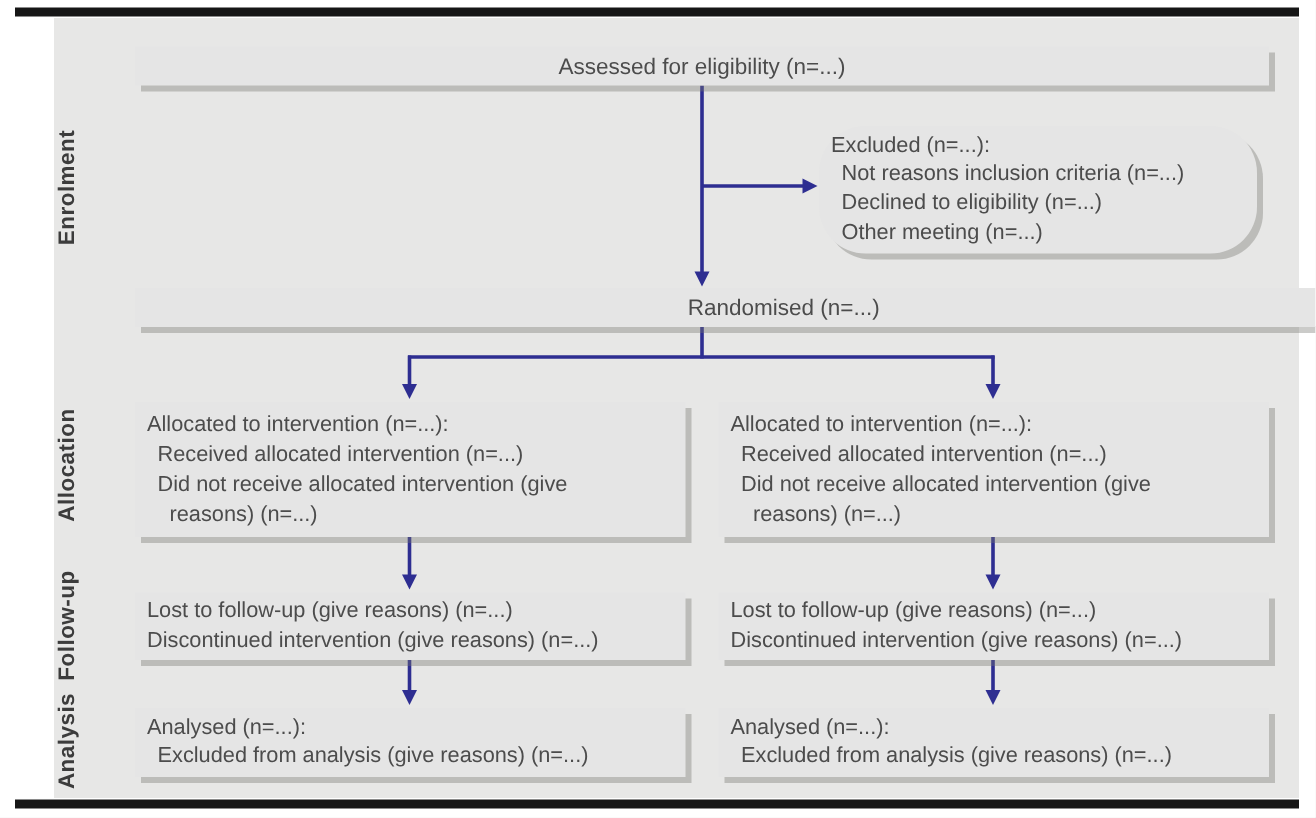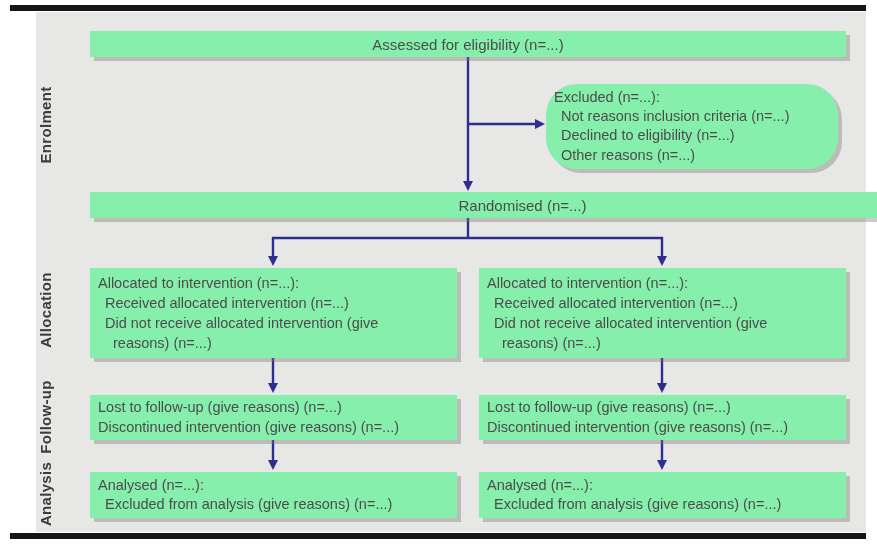--- a/index.html
+++ b/index.html
@@ -13,21 +13,21 @@
   .rule.bottom { top:533px; }
   .panel { position:absolute; left:36px; top:12px; width:830px; height:520px; background:#e7e7e6; }
 
   .vlabel {
     position:absolute; transform:translate(-50%,-50%) rotate(-90deg);
     font-weight:bold; font-size:15px; color:#3c3c3c; letter-spacing:0.3px;
     white-space:nowrap;
   }
 
   .box {
-    position:absolute; background:#86efac; color:#4c4c4c;
+    position:absolute; background:#e5e5e5; color:#4c4c4c;
     box-shadow:4px 4px 0 rgba(118,117,112,0.38);
     font-size:14.5px;
   }
   .box.center { display:flex; align-items:center; justify-content:center; font-size:15px; }
   .box .line { white-space:nowrap; }
   .ind1 { padding-left:7px; }
   .ind2 { padding-left:15px; }
 
   .b-assessed   { left:90px;  top:31px;  width:756px; height:26px; }
   .b-excluded   { left:546px; top:84px;  width:292px; height:85px; padding:4px 8px; line-height:19.2px; box-sizing:border-box;border-radius:31px; }
@@ -83,21 +83,21 @@
   </svg>
 
   <div class="box center b-assessed">
     <span>Assessed for eligibility (n=...)</span>
   </div>
 
   <div class="box b-excluded">
     <div class="line">Excluded (n=...):</div>
     <div class="line ind1">Not reasons inclusion criteria (n=...)</div>
     <div class="line ind1">Declined to eligibility (n=...)</div>
-    <div class="line ind1">Other reasons (n=...)</div>
+    <div class="line ind1">Other meeting (n=...)</div>
   </div>
 
   <div class="box center b-randomised">
     <span>Randomised (n=...)</span>
   </div>
 
   <div class="box b-alloc-l">
     <div class="line">Allocated to intervention (n=...):</div>
     <div class="line ind1">Received allocated intervention (n=...)</div>
     <div class="line ind1">Did not receive allocated intervention (give</div>

